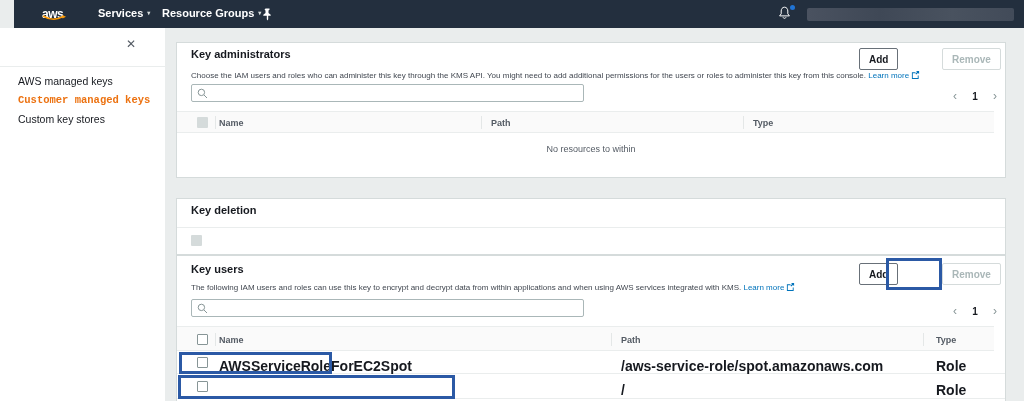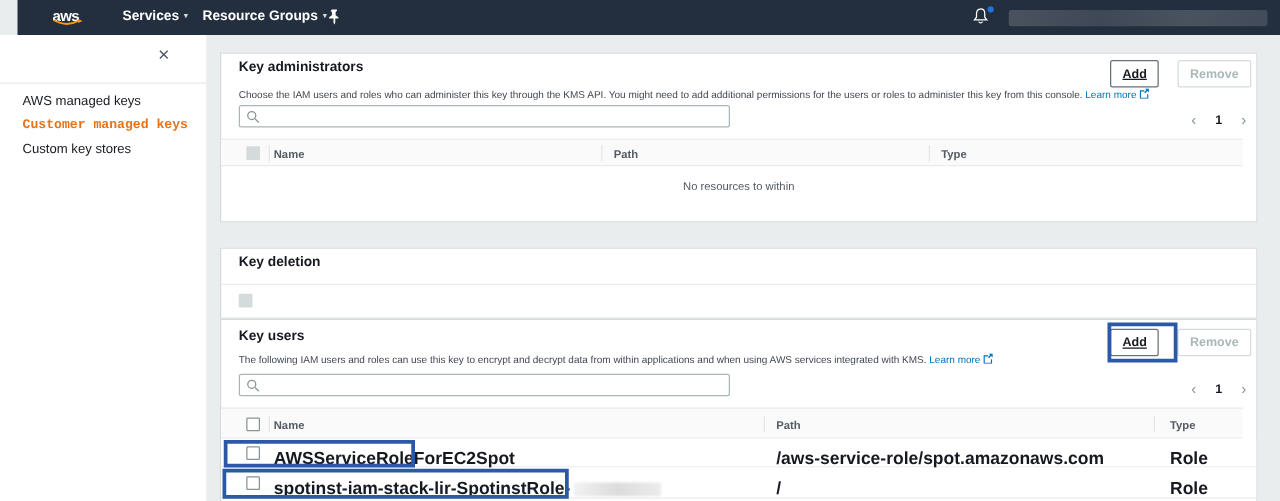--- a/index.html
+++ b/index.html
@@ -27,21 +27,21 @@
   .sb-close{position:absolute;left:126px;top:10px;font-size:12px;color:#545b64;cursor:pointer;line-height:12px;}
   .sb-divider{position:absolute;left:0;top:38px;width:165px;height:0;border-top:1px solid #eaeded;}
   .sb-item{position:absolute;left:18px;font-size:10.5px;color:#16191f;cursor:pointer;white-space:nowrap;}
   .sb-item.selected{color:#ec7211;font-weight:700;font-family:Liberation Mono, monospace;}
   
   .card{position:absolute;left:176px;width:830px;background:#fff;border:1px solid #d5dbdb;box-sizing:border-box;}
   .card-title{position:absolute;left:14px;top:5px;margin:0;font-size:11px;font-weight:700;color:#16191f;}
   .btn{position:absolute;height:22px;font-family:"Liberation Sans",sans-serif;font-size:10px;font-weight:700;
     background:#fff;border:1px solid #687078;border-radius:2px;color:#16191f;padding:0 9px;cursor:pointer;}
   .btn.disabled{border-color:#d5dbdb;color:#aab7b8;cursor:default;}
-  .btn-add{left:711px;top:5px;text-decoration:underline;}
+  .btn-add{left:682px;top:5px;}
   .btn-remove{left:765px;top:5px;}
   .desc{position:absolute;left:14px;top:27px;margin:0;font-size:8px;color:#414750;white-space:nowrap;}
   .link{color:#0073bb;cursor:pointer;}
   .ext-ico{margin-left:2px;vertical-align:-1px;}
   .search{position:absolute;left:14px;width:393px;height:18px;border:1px solid #aab7b8;border-radius:2px;background:#fff;box-sizing:border-box;}
   .search svg{position:absolute;left:5px;top:3px;}
   .search input{position:absolute;left:22px;top:1px;width:360px;height:14px;border:none;outline:none;font-size:9.5px;background:transparent;font-family:"Liberation Sans",sans-serif;}
   .pager{position:absolute;width:44px;display:flex;justify-content:space-between;align-items:center;}
   .pg-ch{font-size:12px;color:#879596;cursor:pointer;line-height:12px;}
   .pg-num{font-size:10px;font-weight:700;color:#16191f;}
@@ -179,18 +179,17 @@
   <div class="trow" style="top:95px;height:23px">
     <span class="cb" style="top:6px"></span>
     <span class="cell" style="left:42px;top:7px">AWSServiceRoleForEC2Spot</span>
     <span class="cell" style="left:444px;top:7px">/aws-service-role/spot.amazonaws.com</span>
     <span class="cell" style="left:759px;top:7px">Role</span>
   </div>
   <div class="hl" style="left:2px;top:96px;width:153px;height:22px"></div>
 
   <div class="trow" style="top:118px;height:25px">
     <span class="cb" style="top:7px"></span>
-    <span class="cell" style="left:42px;top:8px"><span>spotinst-iam-stack-lir-SpotinstRole-</span><span class="redact-light"></span></span>
     <span class="cell" style="left:444px;top:8px">/</span>
     <span class="cell" style="left:759px;top:8px">Role</span>
   </div>
   <div class="hl" style="left:1px;top:119px;width:277px;height:24px"></div>
 </section>
 
 </body></html>

